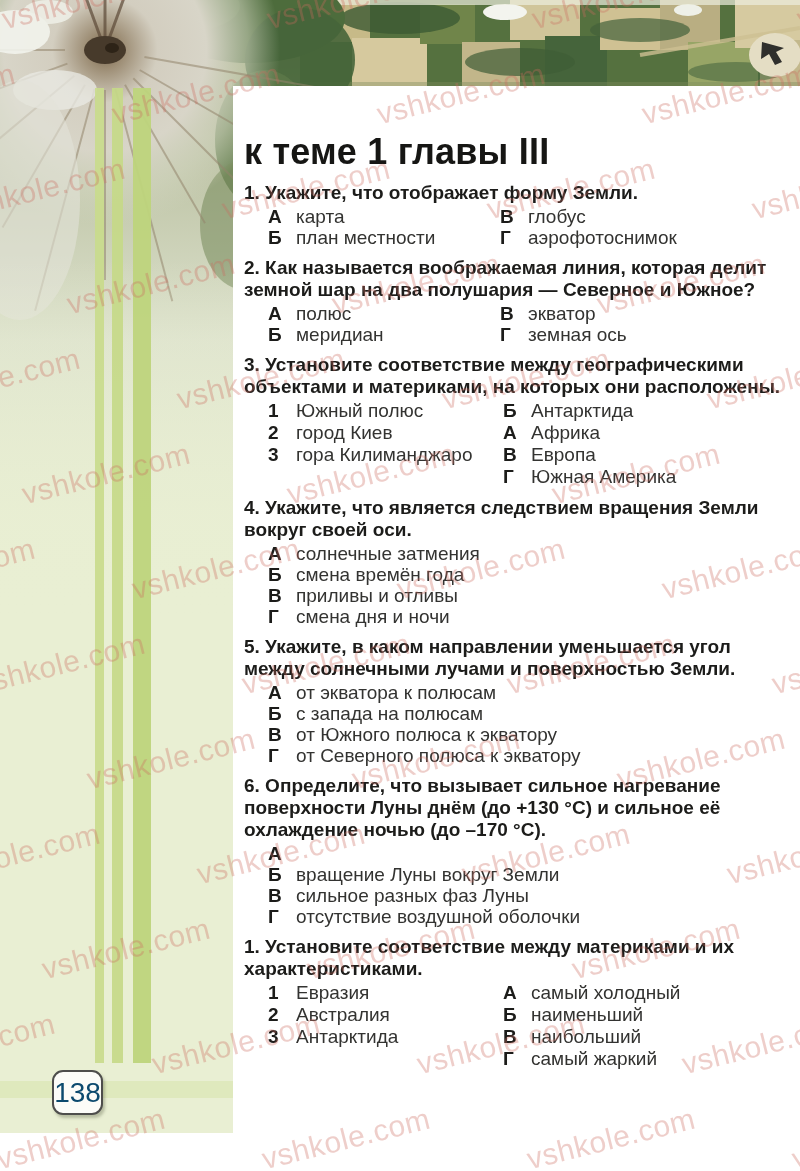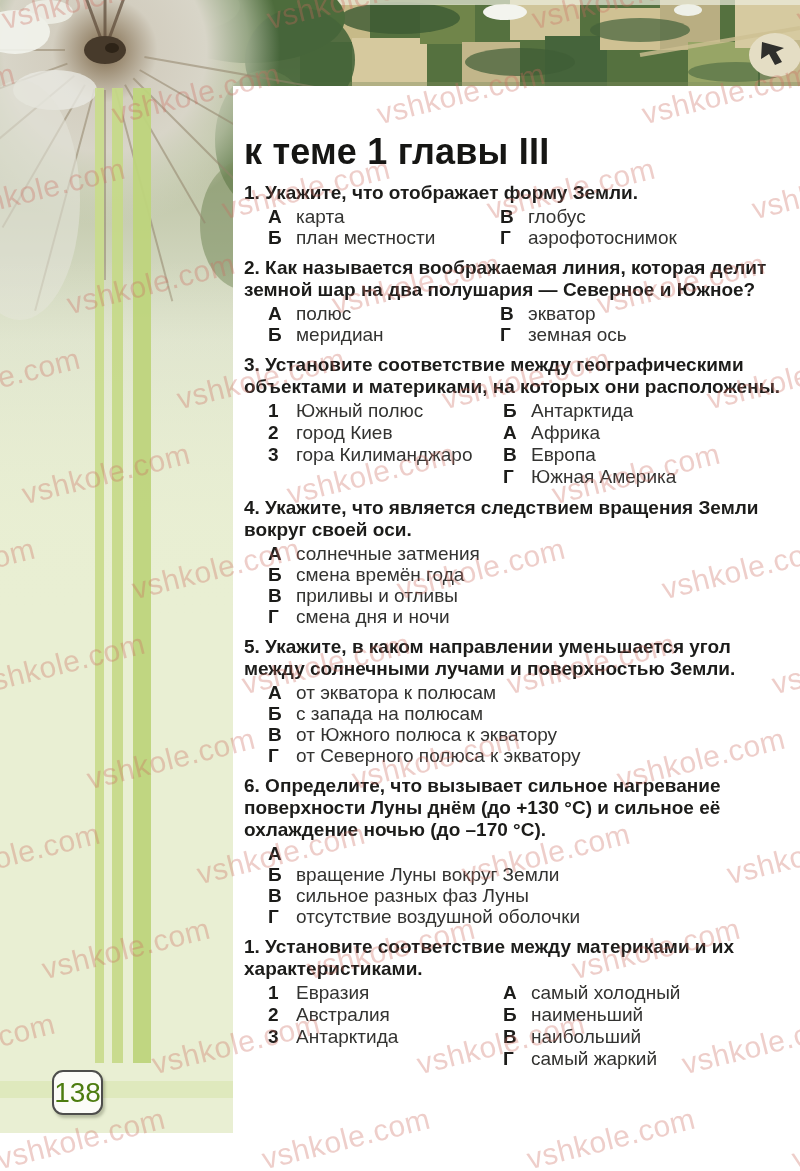--- a/index.html
+++ b/index.html
@@ -18,21 +18,21 @@
   .vbar{position:absolute;top:88px;height:975px;}
   .vbar.b1{left:95px;width:9px;background:rgba(201,219,140,0.92);}
   .vbar.b2{left:112px;width:11px;background:rgba(198,217,136,0.92);}
   .vbar.b3{left:133px;width:18px;background:rgba(190,212,124,0.95);}
   .hbar{position:absolute;left:0;top:1081px;width:233px;height:17px;background:#dfe9bd;}
   
   .badge{
     position:absolute;left:52px;top:1070px;width:47px;height:41px;
     background:#fcfcf8;border:2.5px solid #4e4e4c;border-radius:11px;
     display:flex;align-items:center;justify-content:center;
-    font-size:28px;color:#4d7c0f;box-shadow:2px 3px 3px rgba(90,95,70,0.35);
+    font-size:28px;color:#0c4a6e;box-shadow:2px 3px 3px rgba(90,95,70,0.35);
   }
   
   .content{position:absolute;left:244px;top:92px;width:546px;color:#1e1e1c;}
   .title{font-size:36px;line-height:40px;font-weight:700;margin:0 0 10px 0;letter-spacing:0.2px;color:#161614;}
   .q{margin-bottom:9px;}
   .q-text{font-weight:700;font-size:19px;line-height:22px;margin-bottom:2px;color:#1c1c1a;}
   .options{margin-left:24px;font-size:19px;line-height:21px;color:#333331;}
   .options.grid2{display:grid;grid-template-columns:232px 1fr;grid-auto-flow:column;grid-template-rows:repeat(2,auto);}
   .opt{display:flex;}
   .opt .let{font-weight:700;flex:0 0 28px;color:#1c1c1a;}

